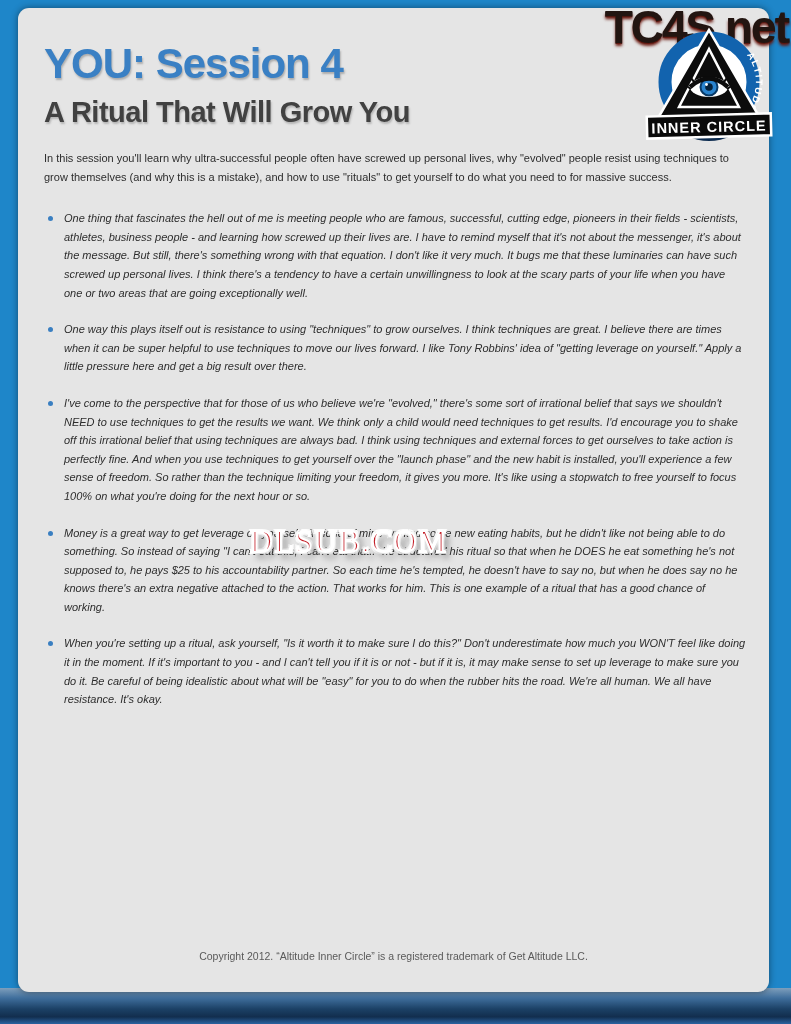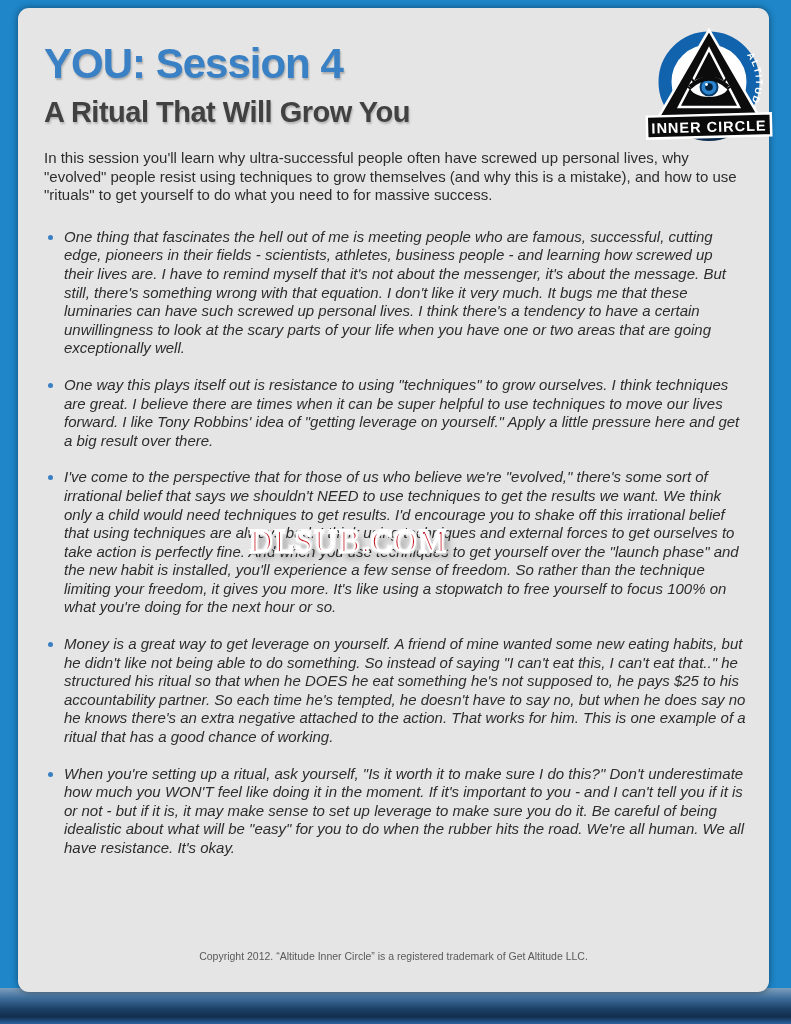--- a/index.html
+++ b/index.html
@@ -20,21 +20,21 @@
   .header { padding:32px 24px 0 26px; }
   .title {
     font-size:42px; font-weight:bold; letter-spacing:-1px;
     color:#3a80c4; text-shadow:1px 2px 2px rgba(70,70,70,.35);
   }
   .subtitle {
     margin-top:8px; font-size:29px; font-weight:bold; letter-spacing:-0.5px;
     color:#414141; text-shadow:1px 2px 2px rgba(70,70,70,.3);
   }
   .content {
-    padding:20px 26px 0 26px; font-size:15px; line-height:18.6px; color:#2d2d2d;
+    padding:20px 26px 0 26px; font-size:11px; line-height:18.6px; color:#2d2d2d;
   }
   .intro { width:700px; }
   ul.points { list-style:none; margin-top:23px; width:702px;font-style:italic; }
   ul.points li { position:relative; padding-left:20px; margin-bottom:18px; }
   .dot {
     position:absolute; left:4px; top:7px; width:5px; height:5px;
     border-radius:50%; background:#3a7fc1;
   }
   .copyright {
     position:absolute; bottom:30px; left:0; right:0; text-align:center;
@@ -102,20 +102,21 @@
         <li>
           <span class="dot"></span>
           <span>When you're setting up a ritual, ask yourself, "Is it worth it to make sure I do this?" Don't underestimate how much you WON'T feel like doing it in the moment. If it's important to you - and I can't tell you if it is or not - but if it is, it may make sense to set up leverage to make sure you do it. Be careful of being idealistic about what will be "easy" for you to do when the rubber hits the road. We're all human. We all have resistance. It's okay.</span>
         </li>
       </ul>
     </div>
 
     <div class="copyright">Copyright 2012. “Altitude Inner Circle” is a registered trademark of Get Altitude LLC.</div>
   </div>
 
+  <div class="tc4s">TC4S.net</div>
 
   <div class="logo">
     <svg viewBox="0 0 132 118" width="132" height="118">
 
       <circle cx="66" cy="57" r="44" fill="#ffffff" stroke="#1263ae" stroke-width="13"></circle>
 
       <path d="M26,96 A50,50 0 0 0 106,96 Z" fill="#0d2c50"></path>
 
       <defs>
         <path id="arcL" d="M34,90 A44,44 0 0 0 34,24"></path>

